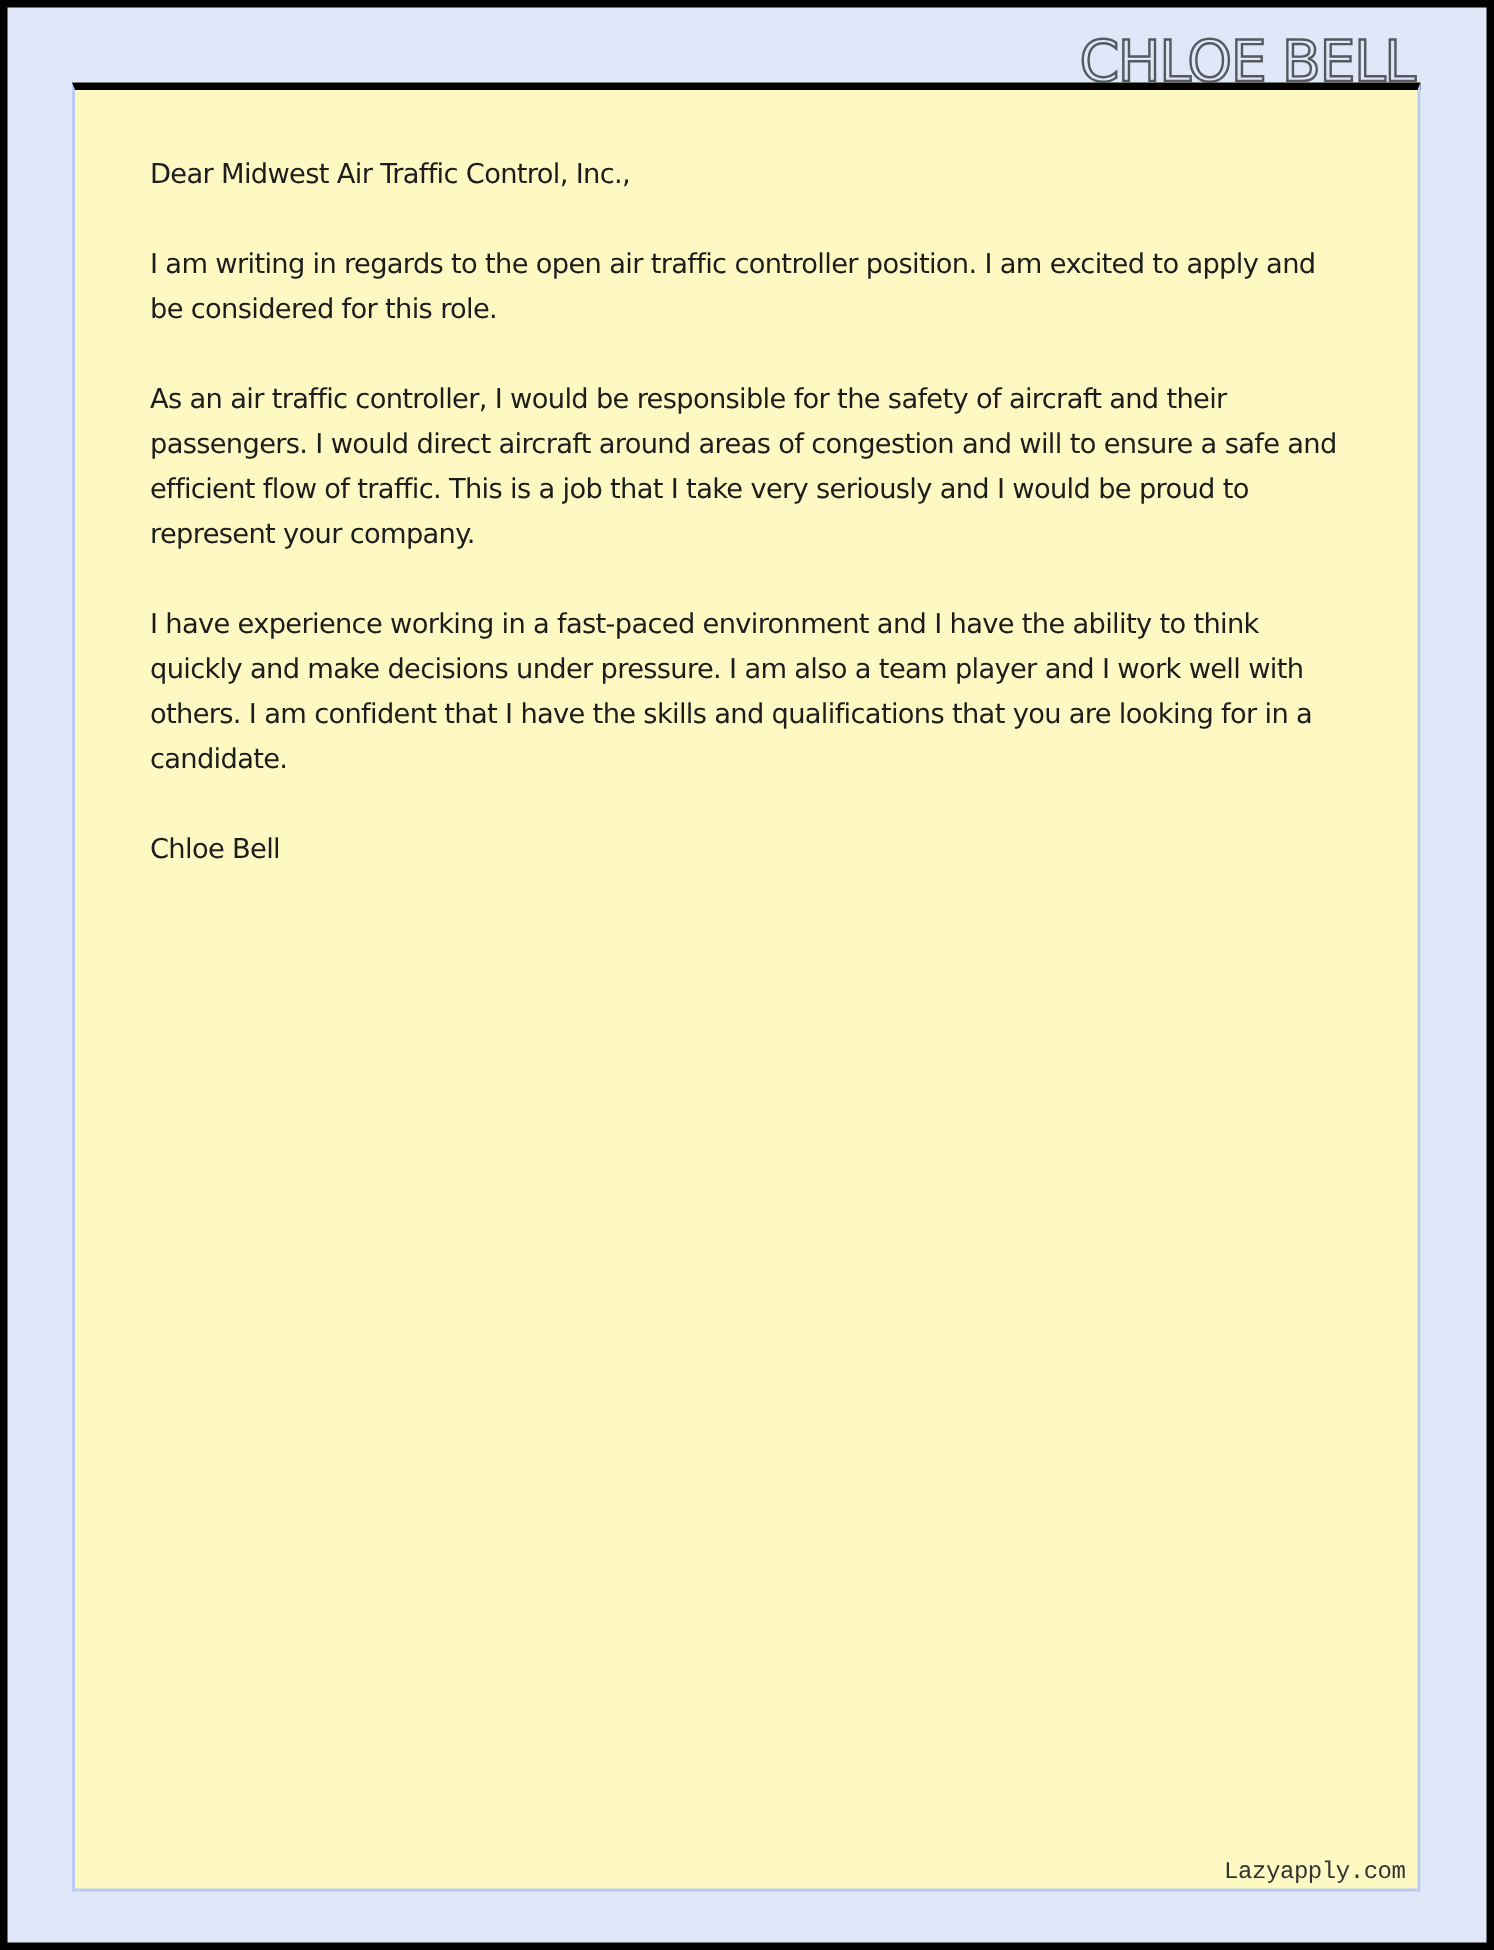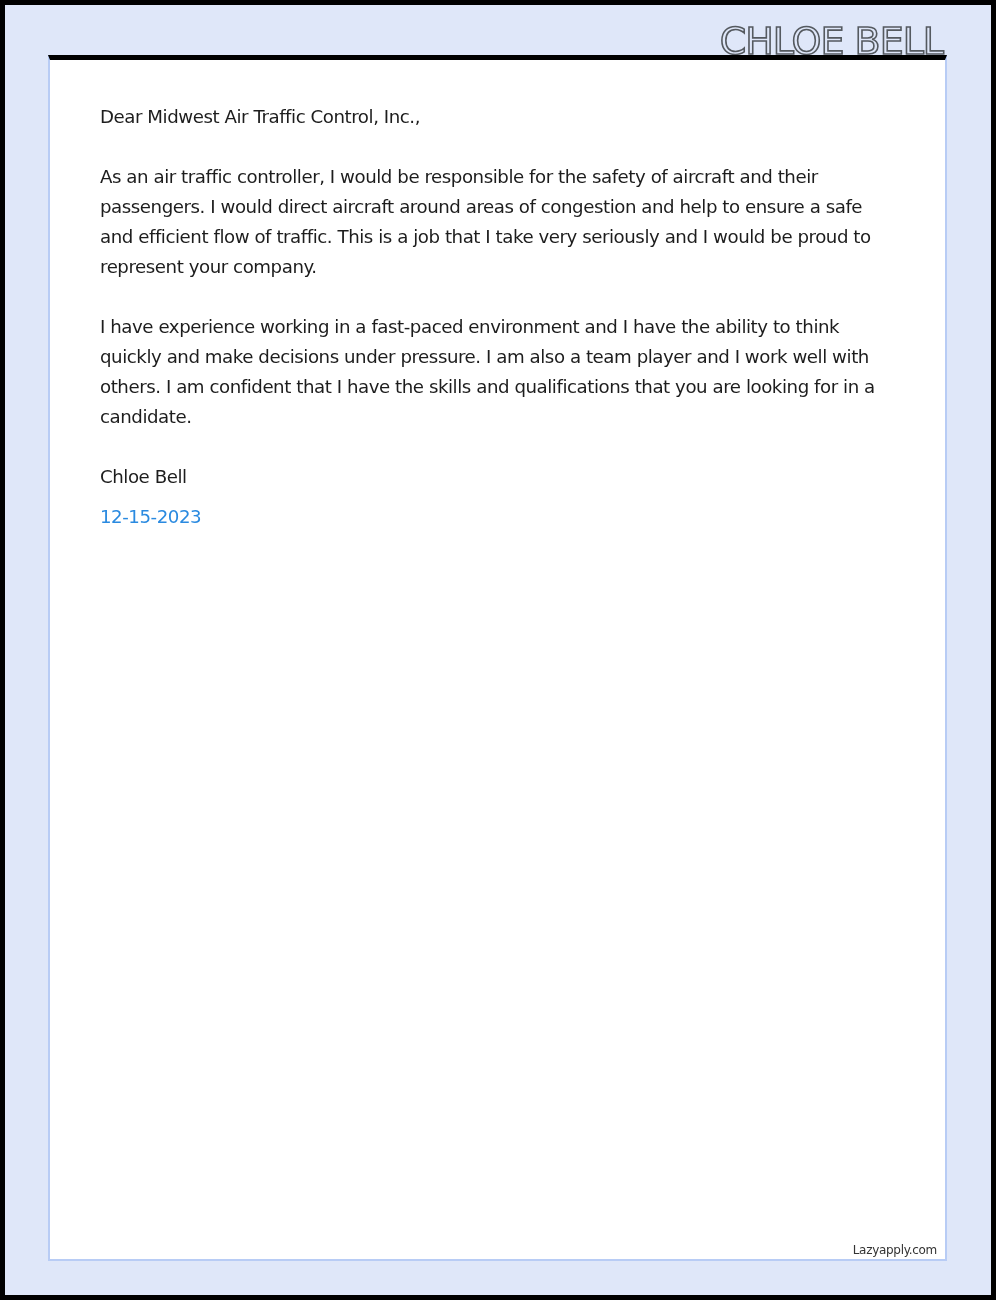--- a/index.html
+++ b/index.html
@@ -15,47 +15,47 @@
       position: absolute; right: 48px; top: 10px;
       font-family: "DejaVu Sans", sans-serif;
       font-size: 38px; letter-spacing: -1px;
       color: #dfe7f9;
       -webkit-text-stroke: 1.6px #555a60;
       line-height: 52px;
     }
     .page {
       position: absolute; left: 43px; top: 50px;
       width: 899px; height: 1206px;
-      background: #ffffff;
+      background: #fef9c3;
       border-left: 2px solid #b8ccf5;
       border-right: 2px solid #b8ccf5;
       border-bottom: 2px solid #b8ccf5;
       border-top: 5px solid #000;
       box-sizing: border-box;
     }
     .letter {
       position: absolute; left: 50px; top: 42px; width: 800px;
       font-size: 18.2px; line-height: 30px; color: #1d1d1d;
       letter-spacing: -0.45px;
     }
     .letter p { margin: 0 0 30px 0; }
     .letter p.tight { margin-bottom: 10px; }
     .date { color: #2a8ae0; }
     .footer {
       position: absolute; right: 8px; bottom: 2px;
-      font-size: 12px; color: #333; letter-spacing: -0.3px;
+      font-size: 16px; color: #333; letter-spacing: -0.3px; font-family: Liberation Mono, monospace;
     }
   </style>
 </head>
 <body>
 
 <div class="name-header">CHLOE BELL</div>
 
 <div class="page">
   <div class="letter">
     <p>Dear Midwest Air Traffic Control, Inc.,</p>
-    <p>As an air traffic controller, I would be responsible for the safety of aircraft and their passengers. I would direct aircraft around areas of congestion and help to ensure a safe and efficient flow of traffic. This is a job that I take very seriously and I would be proud to represent your company.</p>
+    <p>I am writing in regards to the open air traffic controller position. I am excited to apply and be considered for this role.</p>
+    <p>As an air traffic controller, I would be responsible for the safety of aircraft and their passengers. I would direct aircraft around areas of congestion and will to ensure a safe and efficient flow of traffic. This is a job that I take very seriously and I would be proud to represent your company.</p>
     <p>I have experience working in a fast-paced environment and I have the ability to think quickly and make decisions under pressure. I am also a team player and I work well with others. I am confident that I have the skills and qualifications that you are looking for in a candidate.</p>
     <p class="tight">Chloe Bell</p>
-    <p class="date">12-15-2023</p>
   </div>
   <div class="footer">Lazyapply.com</div>
 </div>
 
 </body></html>

